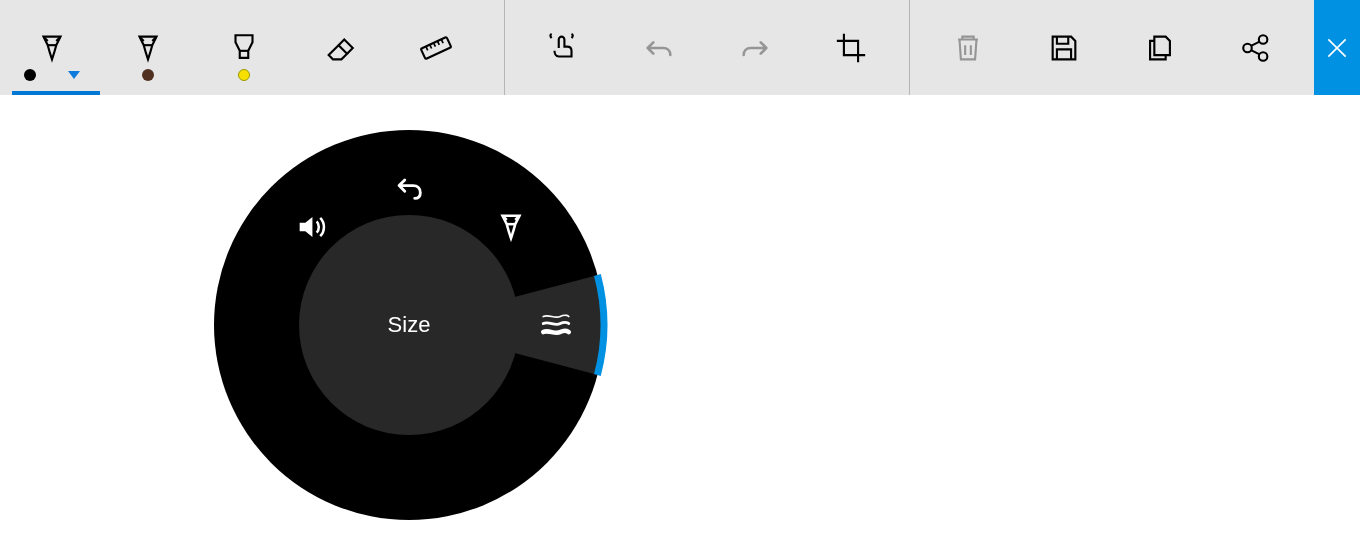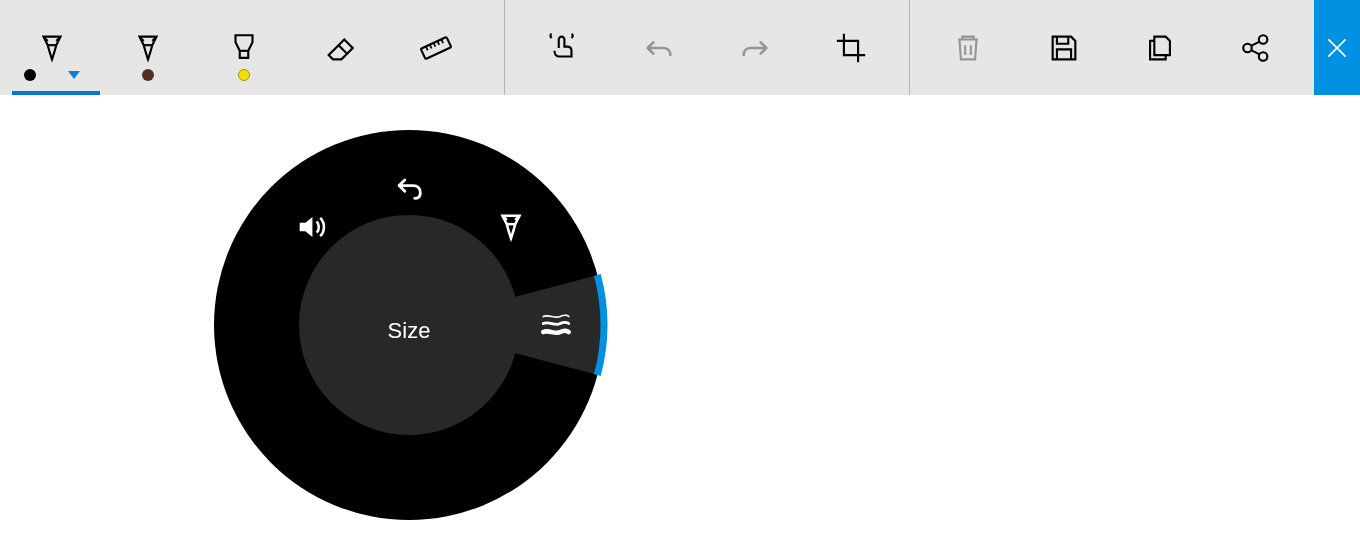--- a/index.html
+++ b/index.html
@@ -87,21 +87,20 @@
     height: 400px;
   }
   .dial-center-label {
     position: absolute;
     left: 50%;
     top: 50%;
     transform: translate(-50%, -50%);
     color: #fff;
     font-size: 22px;
     font-weight: 400;
-    margin-top: 6px;
   }
   .dial-icon {
     position: absolute;
     width: 34px;
     height: 34px;
     display: flex;
     align-items: center;
     justify-content: center;
   }
 </style>

